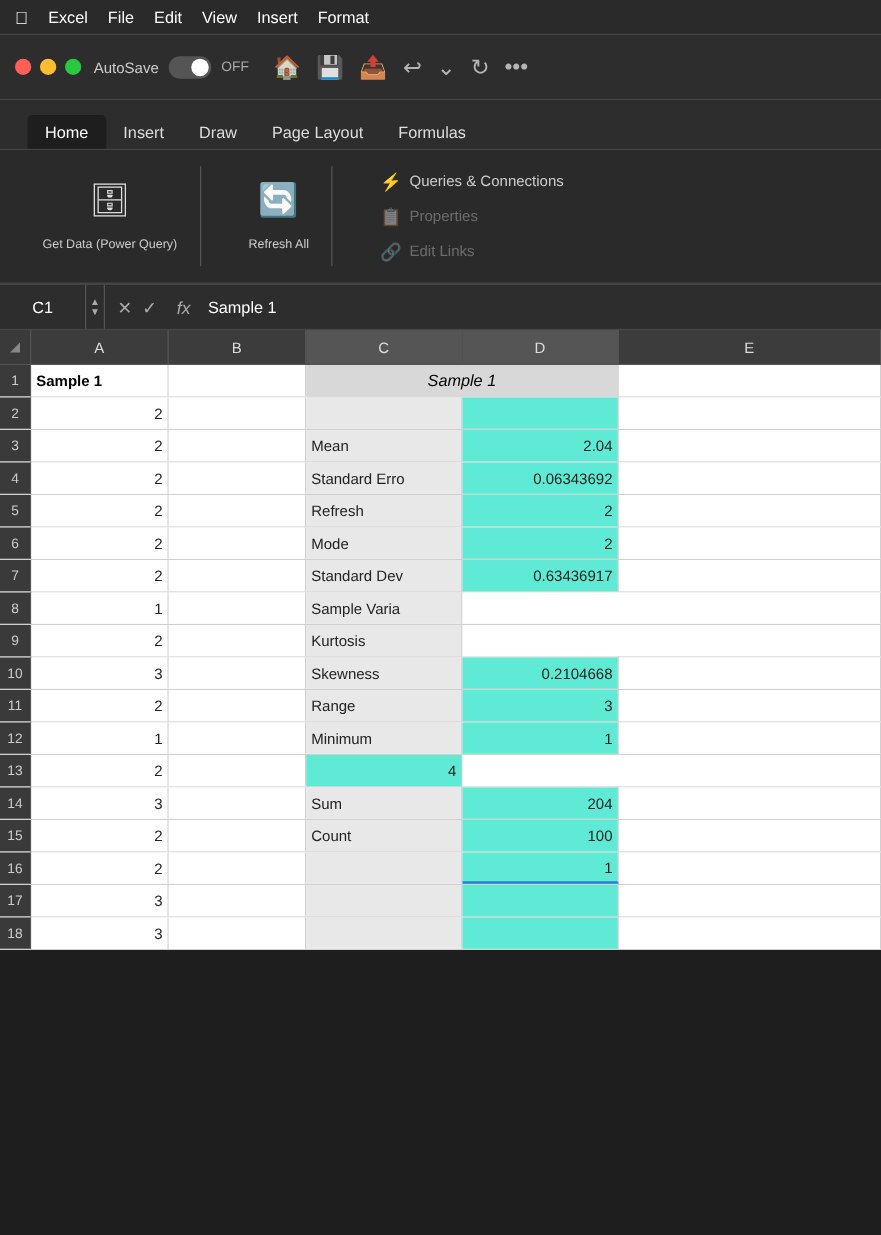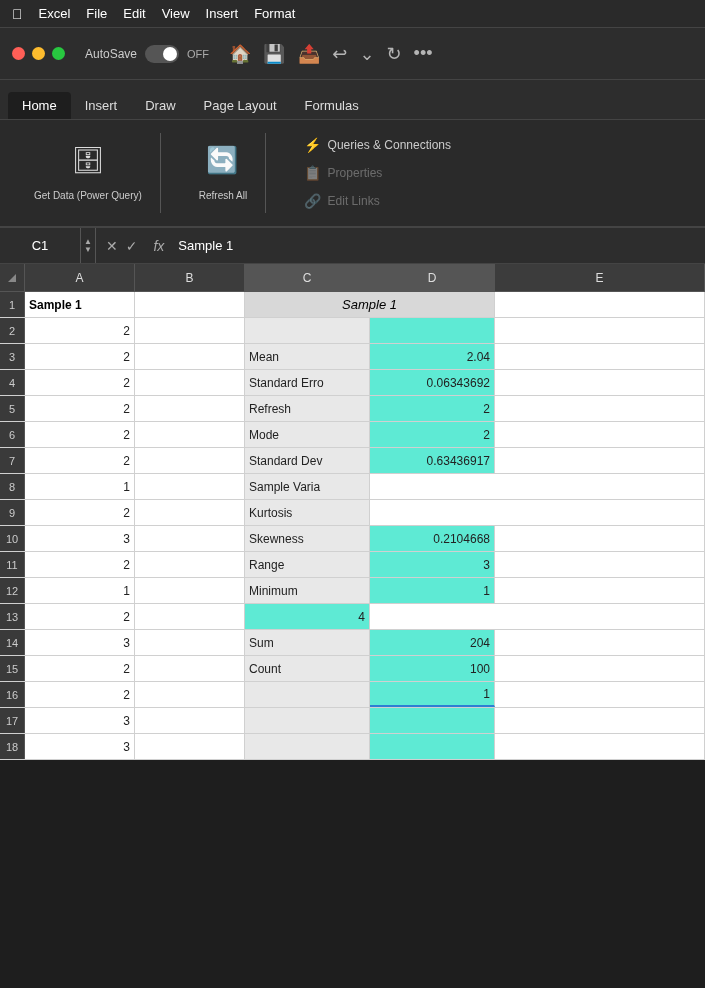--- a/index.html
+++ b/index.html
@@ -36,21 +36,20 @@
     .traffic-lights { display: flex; gap: 7px; align-items: center; }
     .tl { width: 13px; height: 13px; border-radius: 50%; }
     .tl-red { background: #ff5f57; }
     .tl-yellow { background: #febc2e; }
     .tl-green { background: #28c840; }
 
     .autosave-area {
       display: flex;
       align-items: center;
       gap: 8px;
-      margin-left: 10px;
       color: #ccc;
       font-size: 12px;
     }
     .toggle-switch {
       background: #555;
       border-radius: 10px;
       width: 34px;
       height: 18px;
       display: flex;
       align-items: center;
@@ -82,21 +81,21 @@
       padding: 0 8px;
       border-bottom: 1px solid #444;
     }
     .ribbon-tab {
       color: #ddd;
       font-size: 13px;
       padding: 6px 14px;
       cursor: pointer;
       border-radius: 4px 4px 0 0;
     }
-    .ribbon-tab.active { background: #1e1e1e; color: #fff; }
+    .ribbon-tab.active { background: #1e1e1e; color: #fff; margin-left: 14px; }
 
     
     .ribbon {
       background: #2a2a2a;
       height: 108px;
       display: flex;
       align-items: center;
       padding: 0 16px;
       border-bottom: 2px solid #444;
       gap: 20px;
@@ -152,21 +151,21 @@
     
     .formula-bar {
       background: #2d2d2d;
       height: 36px;
       display: flex;
       align-items: center;
       border-bottom: 1px solid #444;
       gap: 0;
     }
     .cell-ref-box {
-      width: 96px;
+      width: 84px;
       height: 100%;
       display: flex;
       align-items: center;
       justify-content: center;
       color: #fff;
       font-size: 13px;
       border-right: 1px solid #555;
       gap: 0;
     }
     .cell-ref-text { flex: 1; text-align: center; }

